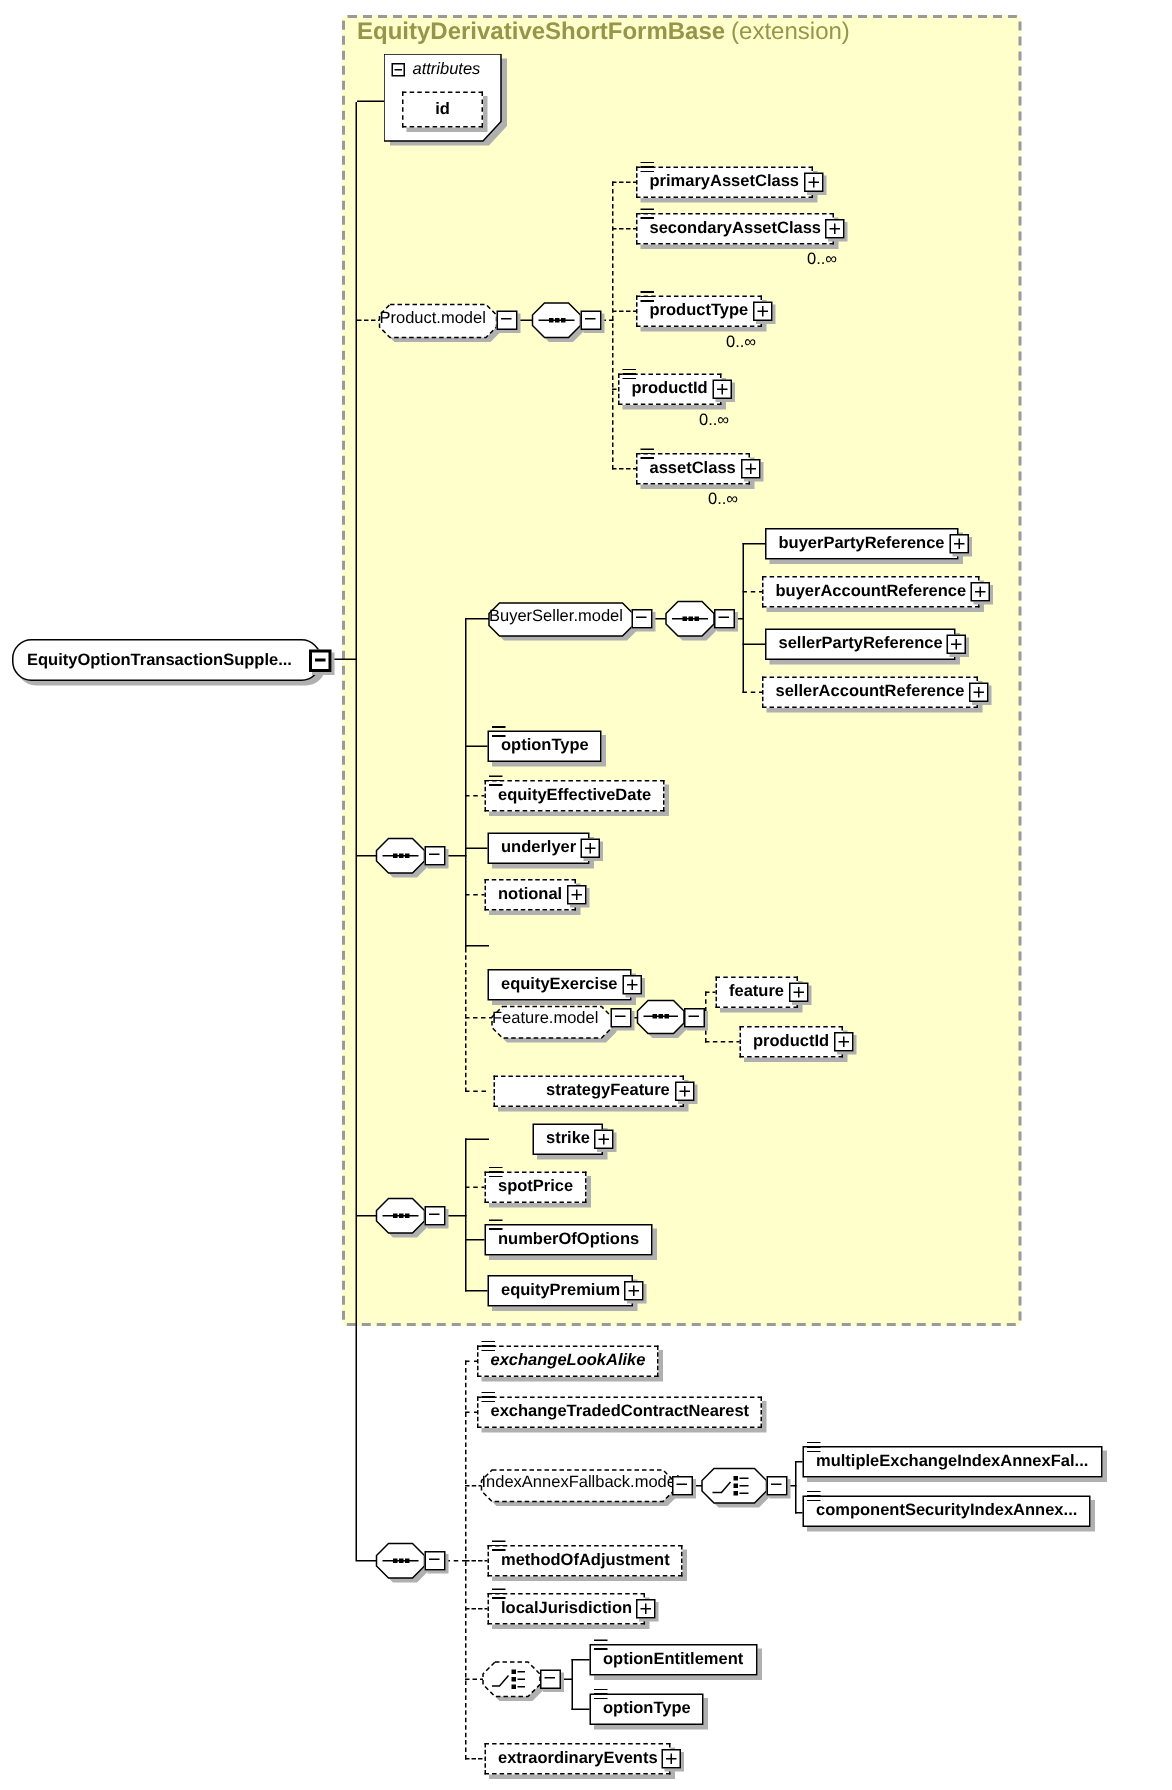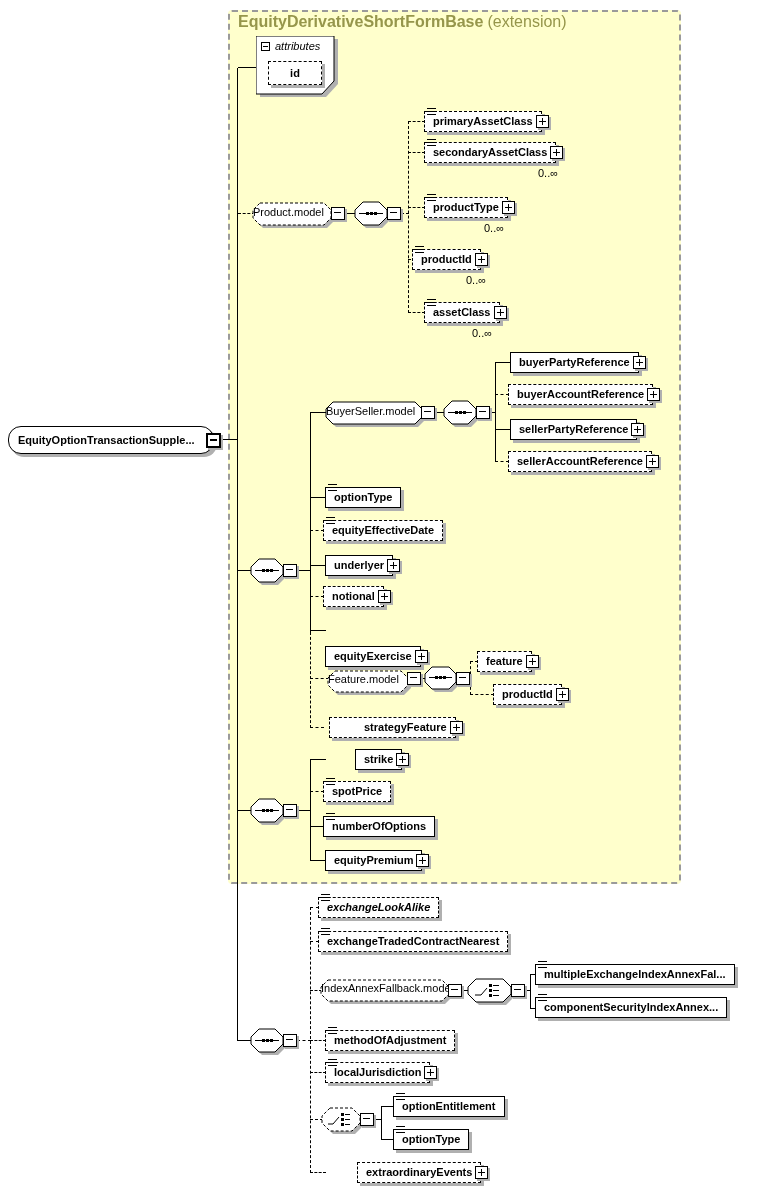--- a/index.html
+++ b/index.html
@@ -408,18 +408,18 @@
   <span class="hm" style="left:360px;top:1113px;"></span>
   <div class="el" style="left:393px;top:1096px;">
     <span class="si"></span>
     <span>optionEntitlement</span>
   </div>
   <div class="el" style="left:393px;top:1129px;">
     <span class="si"></span>
     <span>optionType</span>
   </div>
 
-  <div class="el opt" style="left:323px;top:1162px;margin-left:34px;">
+  <div class="el opt" style="left:323px;top:1162px;">
     <span>extraordinaryEvents</span>
     <span class="pl"></span>
   </div>
 
 </div>
 
 </body></html>

